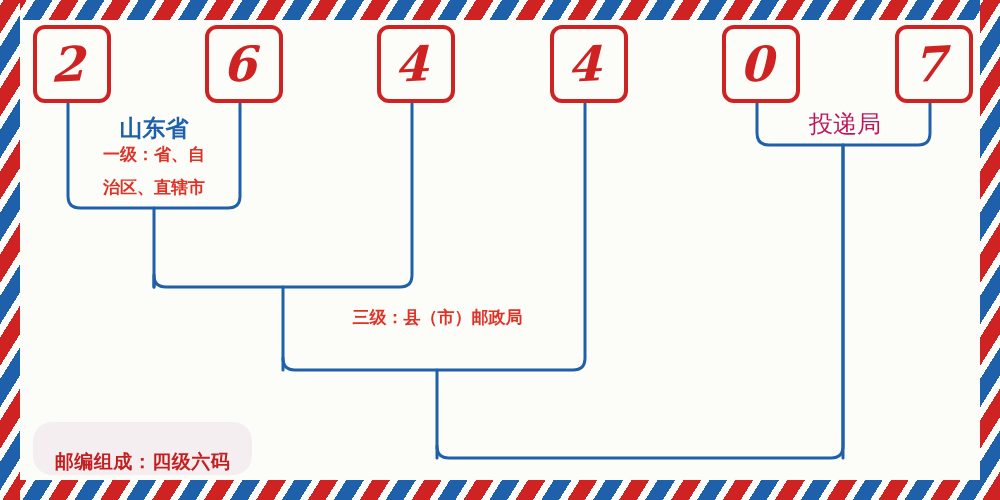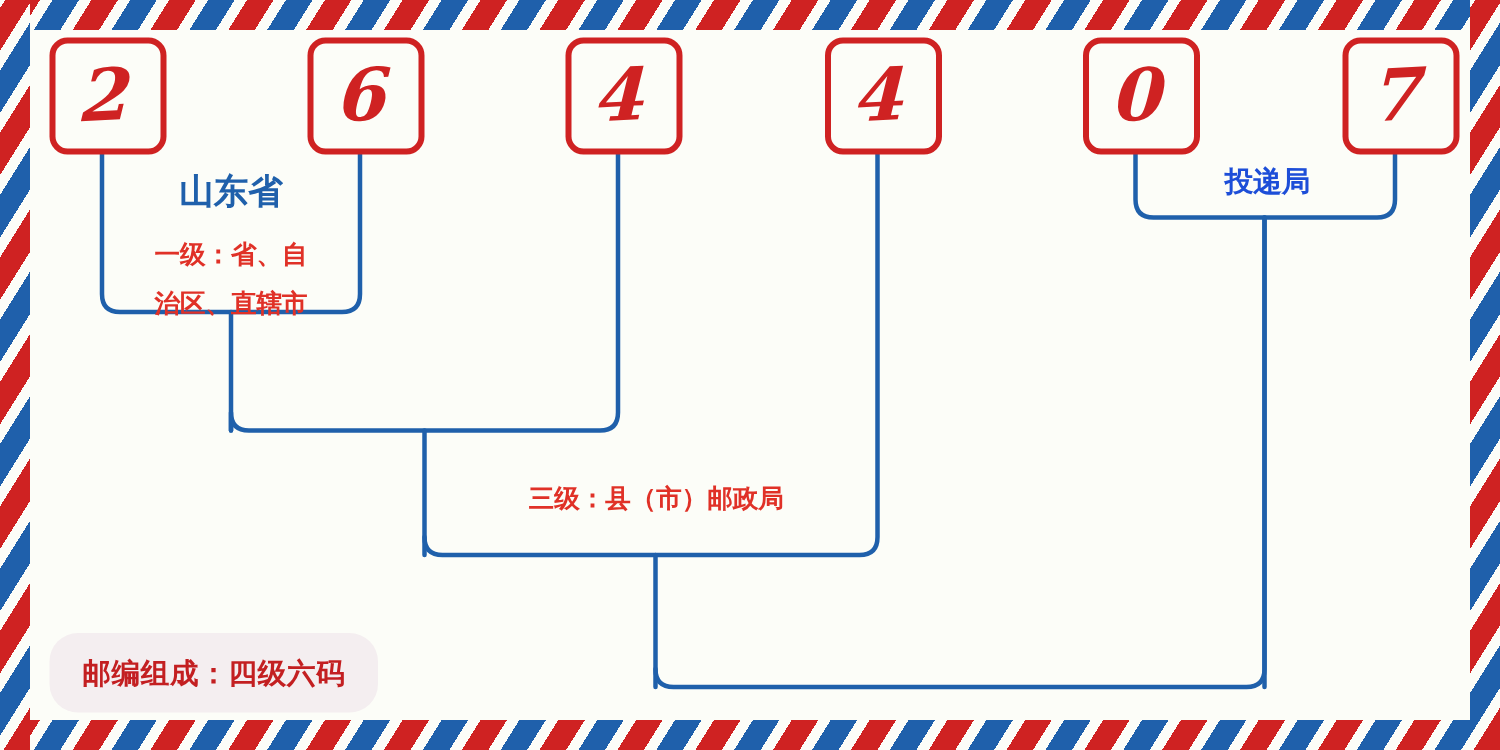--- a/index.html
+++ b/index.html
@@ -96,45 +96,45 @@
     font-size: 23px;
     line-height: 1.22;
     white-space: nowrap;
   }
   .label-sub {
     color: #e03127;
     font-family: "DejaVu Sans", sans-serif;
     font-weight: bold;
     font-size: 17px;
     line-height: 1.22;
-    margin-top: 18px;
+    margin-top: 2px;
   }
   .label-sub.wrap { white-space: normal; width: 160px; }
   .label-sub.nowrap { white-space: nowrap; }
 
   
   .label-title-only {
-    color: #1d4ed8;
-    font-family: "DejaVu Serif", serif;
-    font-weight: bold;
-    font-size: 19px;
+    color: #be185d;
+    font-family: "DejaVu Serif", serif;
+    font-weight: normal;
+    font-size: 24px;
     white-space: nowrap;
   }
 
   
   .badge {
     position: absolute;
     left: 33px;
     top: 422px;
     width: 219px;
     height: 53px;
     border-radius: 19px;
     background: #f4eef0;
     display: flex;
-    align-items: center;
+    align-items: flex-end;
     justify-content: center;
     z-index: 3;
   }
   .badge-text {
     color: #c31f21;
     font-family: "DejaVu Serif", serif;
     font-weight: bold;
     font-size: 19px;
     white-space: nowrap;
     letter-spacing: 0.5px;

